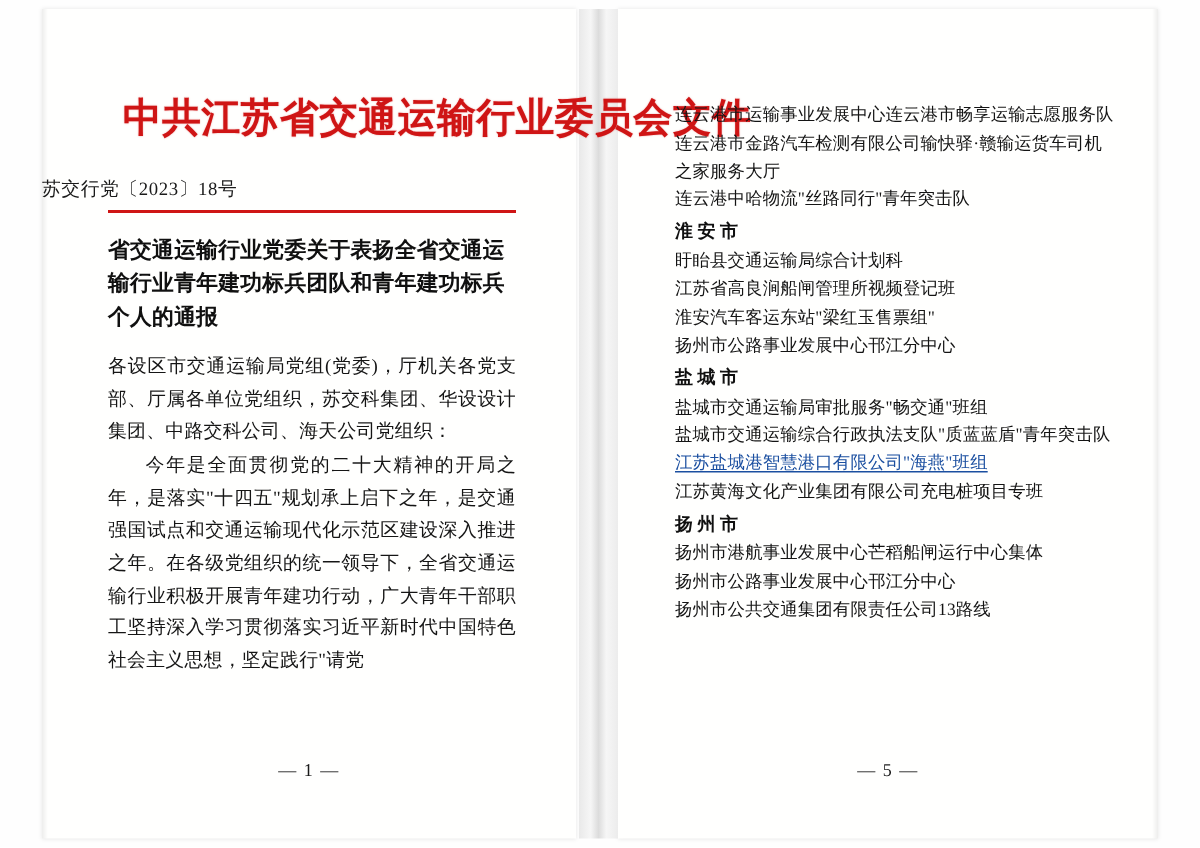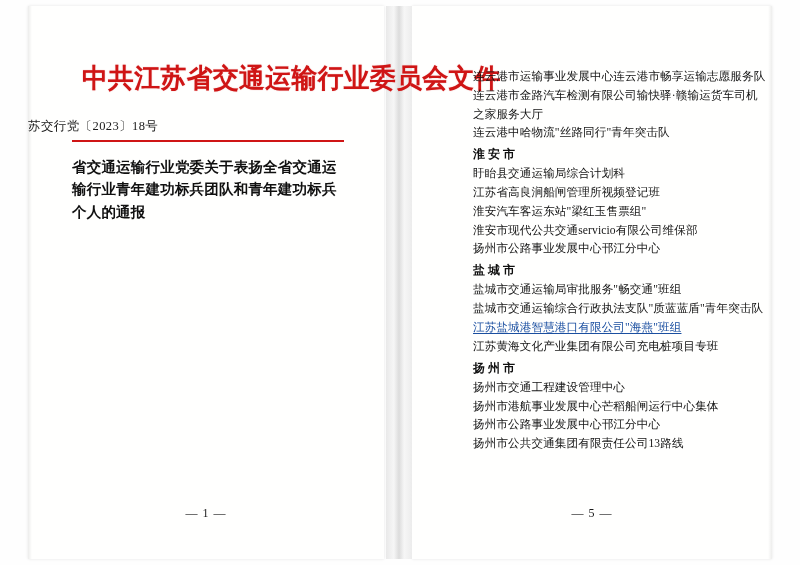--- a/index.html
+++ b/index.html
@@ -132,21 +132,20 @@
     left: 412px;
     top: 6px;
     width: 360px;
     height: 553px;
   }
   .r-list {
     position: absolute;
     left: 38px;
     top: 62px;
     width: 290px;
-    margin-left: 23px;
   }
   .r-line {
     font-size: 11.6px;
     line-height: 1.62;
     color: #141414;
     letter-spacing: 0.1px;
     white-space: nowrap;
   }
   .r-line.wrap {
     white-space: normal;
@@ -188,41 +187,43 @@
   <div class="sheet sheet-right"></div>
   <div class="gutter"></div>
   <div class="edge-shadow-l"></div>
   <div class="edge-shadow-r"></div>
 
   <div class="left-page">
     <div class="doc-title">中共江苏省交通运输行业委员会文件</div>
     <div class="doc-number">苏交行党〔2023〕18号</div>
     <div class="red-rule"></div>
     <div class="subject">省交通运输行业党委关于表扬全省交通运输行业青年建功标兵团队和青年建功标兵个人的通报</div>
+    <div class="body-text">
+      <p>各设区市交通运输局党组(党委)，厅机关各党支部、厅属各单位党组织，苏交科集团、华设设计集团、中路交科公司、海天公司党组织：</p>
+      <p class="indent">今年是全面贯彻党的二十大精神的开局之年，是落实"十四五"规划承上启下之年，是交通强国试点和交通运输现代化示范区建设深入推进之年。在各级党组织的统一领导下，全省交通运输行业积极开展青年建功行动，广大青年干部职工坚持深入学习贯彻落实习近平新时代中国特色社会主义思想，坚定践行"请党</p>
+    </div>
     <div class="page-num">— 1 —</div>
   </div>
 
   <div class="right-page">
     <div class="r-list">
       <div class="r-line">连云港市运输事业发展中心连云港市畅享运输志愿服务队</div>
       <div class="r-line wrap">连云港市金路汽车检测有限公司输快驿·赣输运货车司机之家服务大厅</div>
       <div class="r-line">连云港中哈物流"丝路同行"青年突击队</div>
       <div class="r-city">淮安市</div>
       <div class="r-line">盱眙县交通运输局综合计划科</div>
       <div class="r-line">江苏省高良涧船闸管理所视频登记班</div>
       <div class="r-line">淮安汽车客运东站"梁红玉售票组"</div>
-      <div class="r-line">淮安市现代公共交通servicio有限公司维保部</div>
       <div class="r-line">扬州市公路事业发展中心邗江分中心</div>
       <div class="r-city">盐城市</div>
       <div class="r-line">盐城市交通运输局审批服务"畅交通"班组</div>
       <div class="r-line">盐城市交通运输综合行政执法支队"质蓝蓝盾"青年突击队</div>
       <div class="r-line highlight">江苏盐城港智慧港口有限公司"海燕"班组</div>
       <div class="r-line">江苏黄海文化产业集团有限公司充电桩项目专班</div>
       <div class="r-city">扬州市</div>
-      <div class="r-line">扬州市交通工程建设管理中心</div>
       <div class="r-line">扬州市港航事业发展中心芒稻船闸运行中心集体</div>
       <div class="r-line">扬州市公路事业发展中心邗江分中心</div>
       <div class="r-line">扬州市公共交通集团有限责任公司13路线</div>
     </div>
     <div class="page-num">— 5 —</div>
   </div>
 
 </div>
 
 </body></html>

